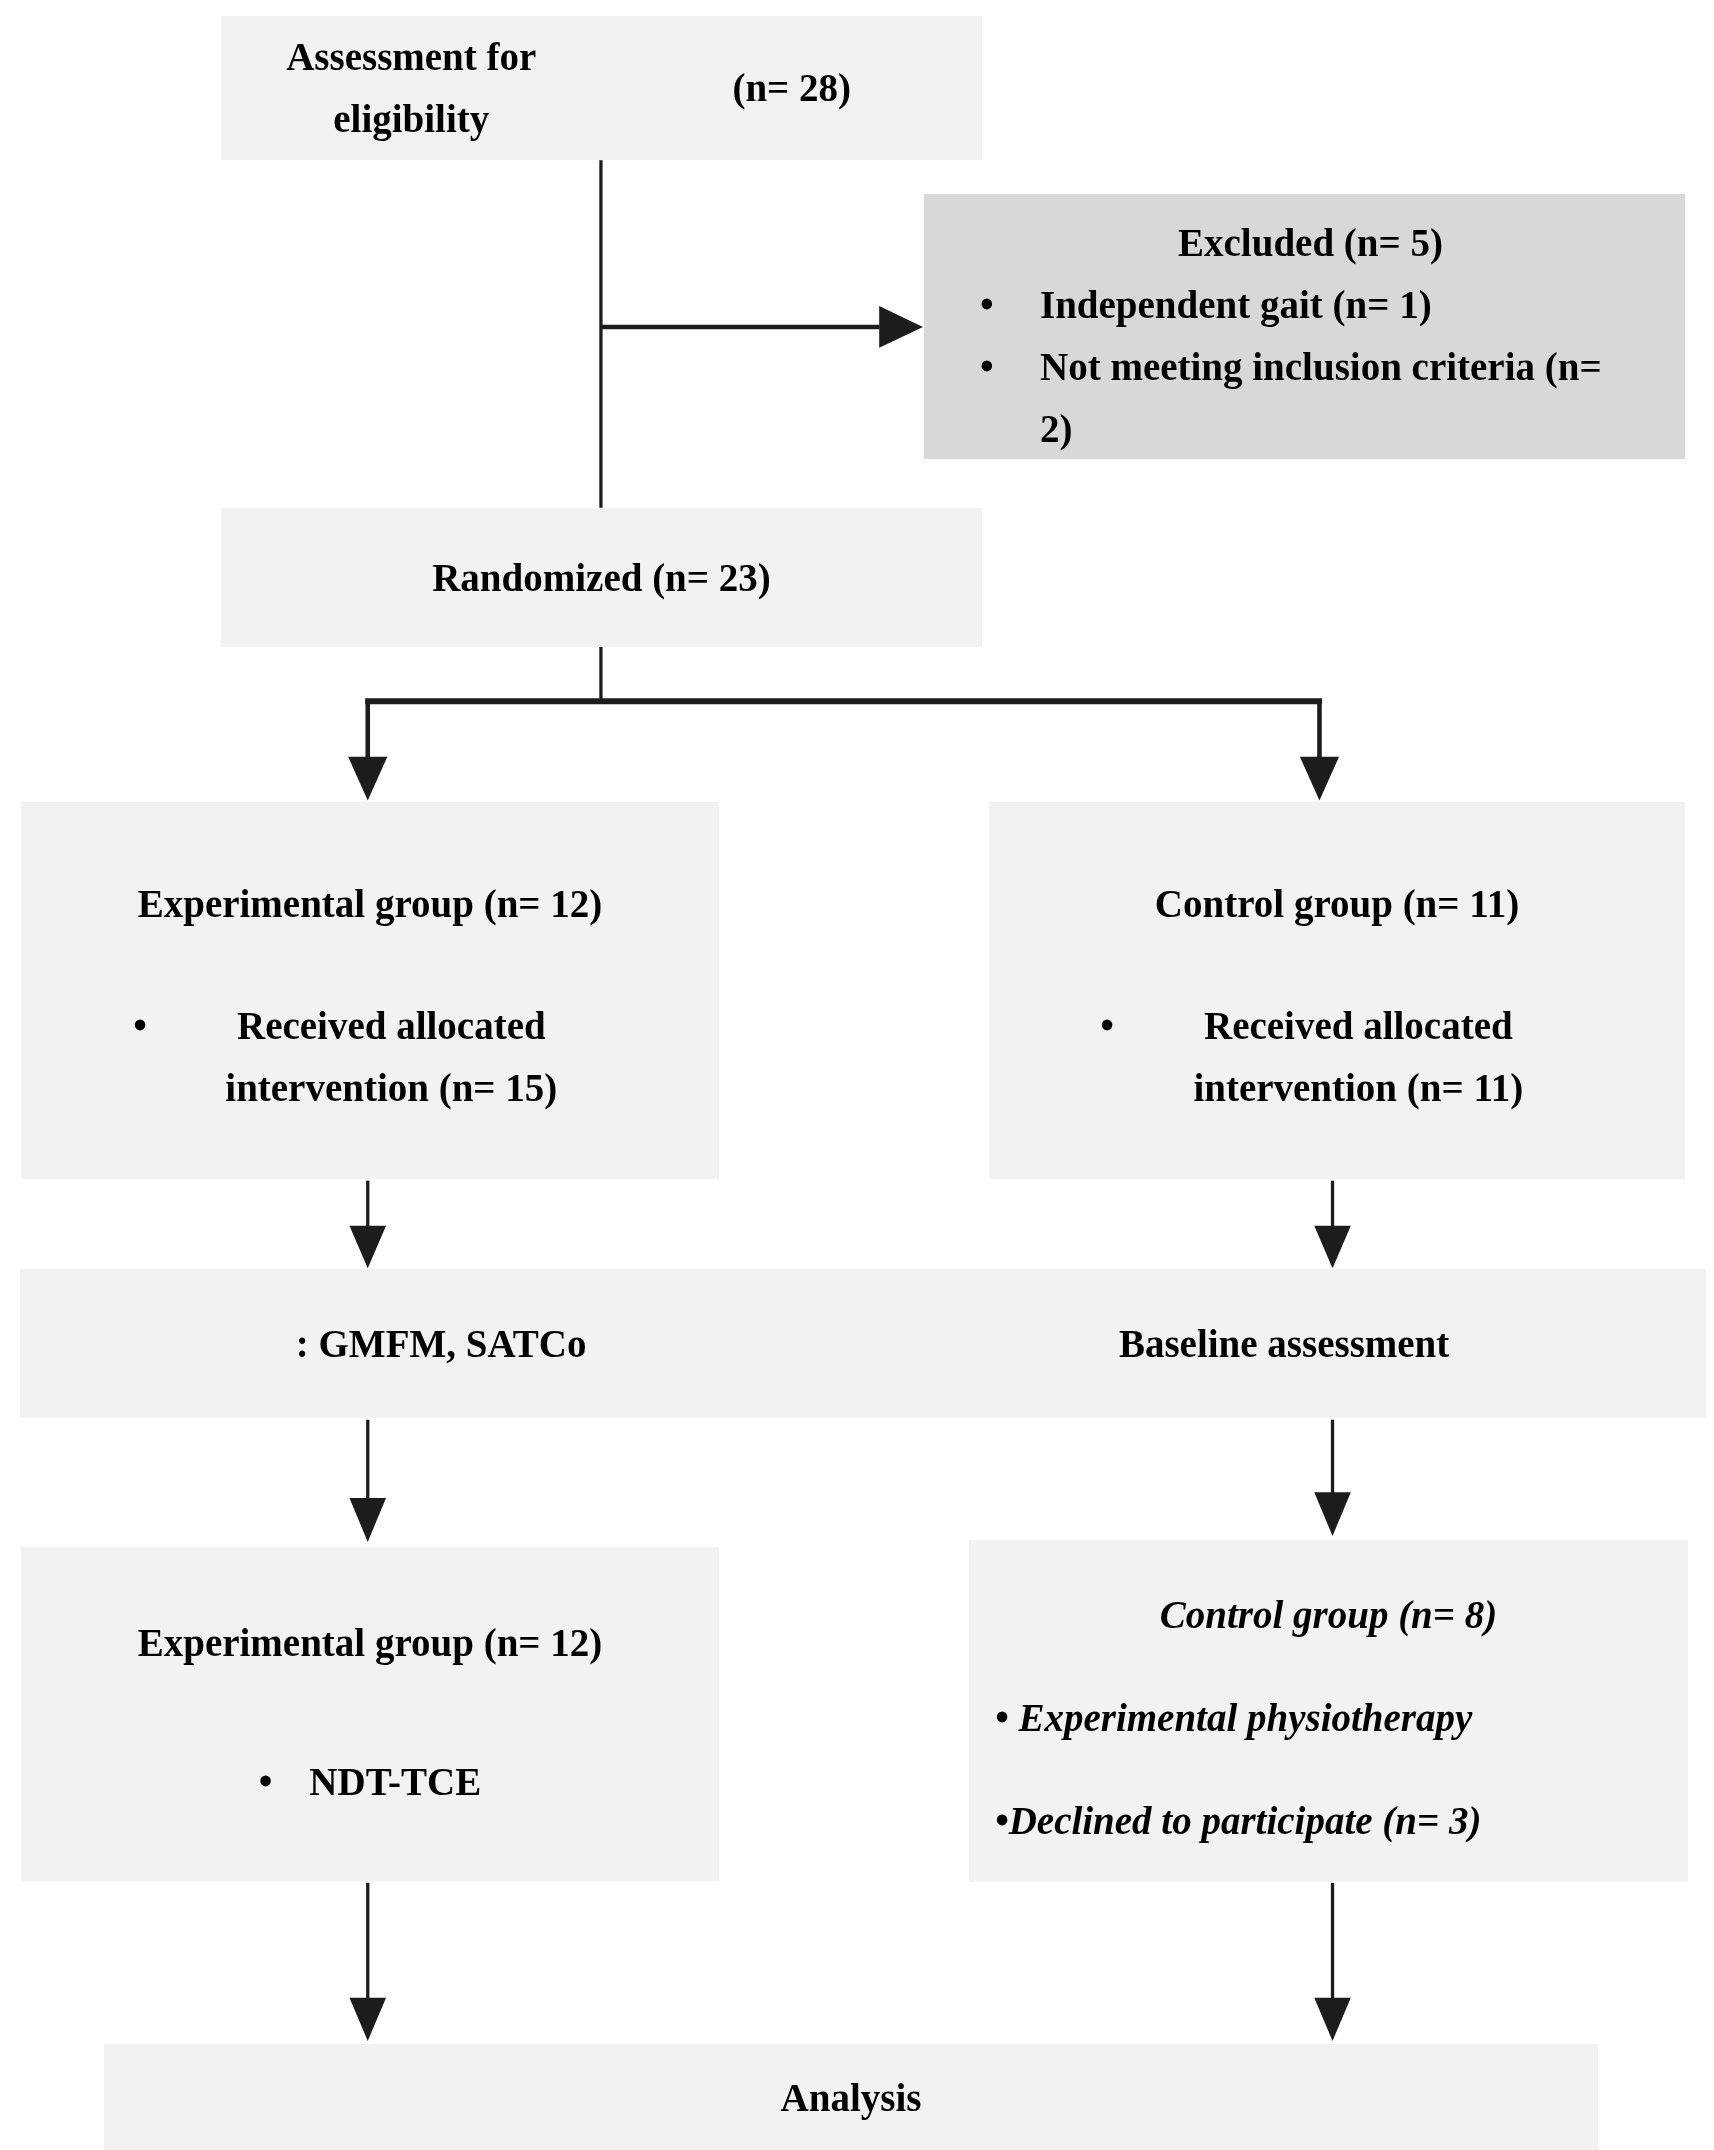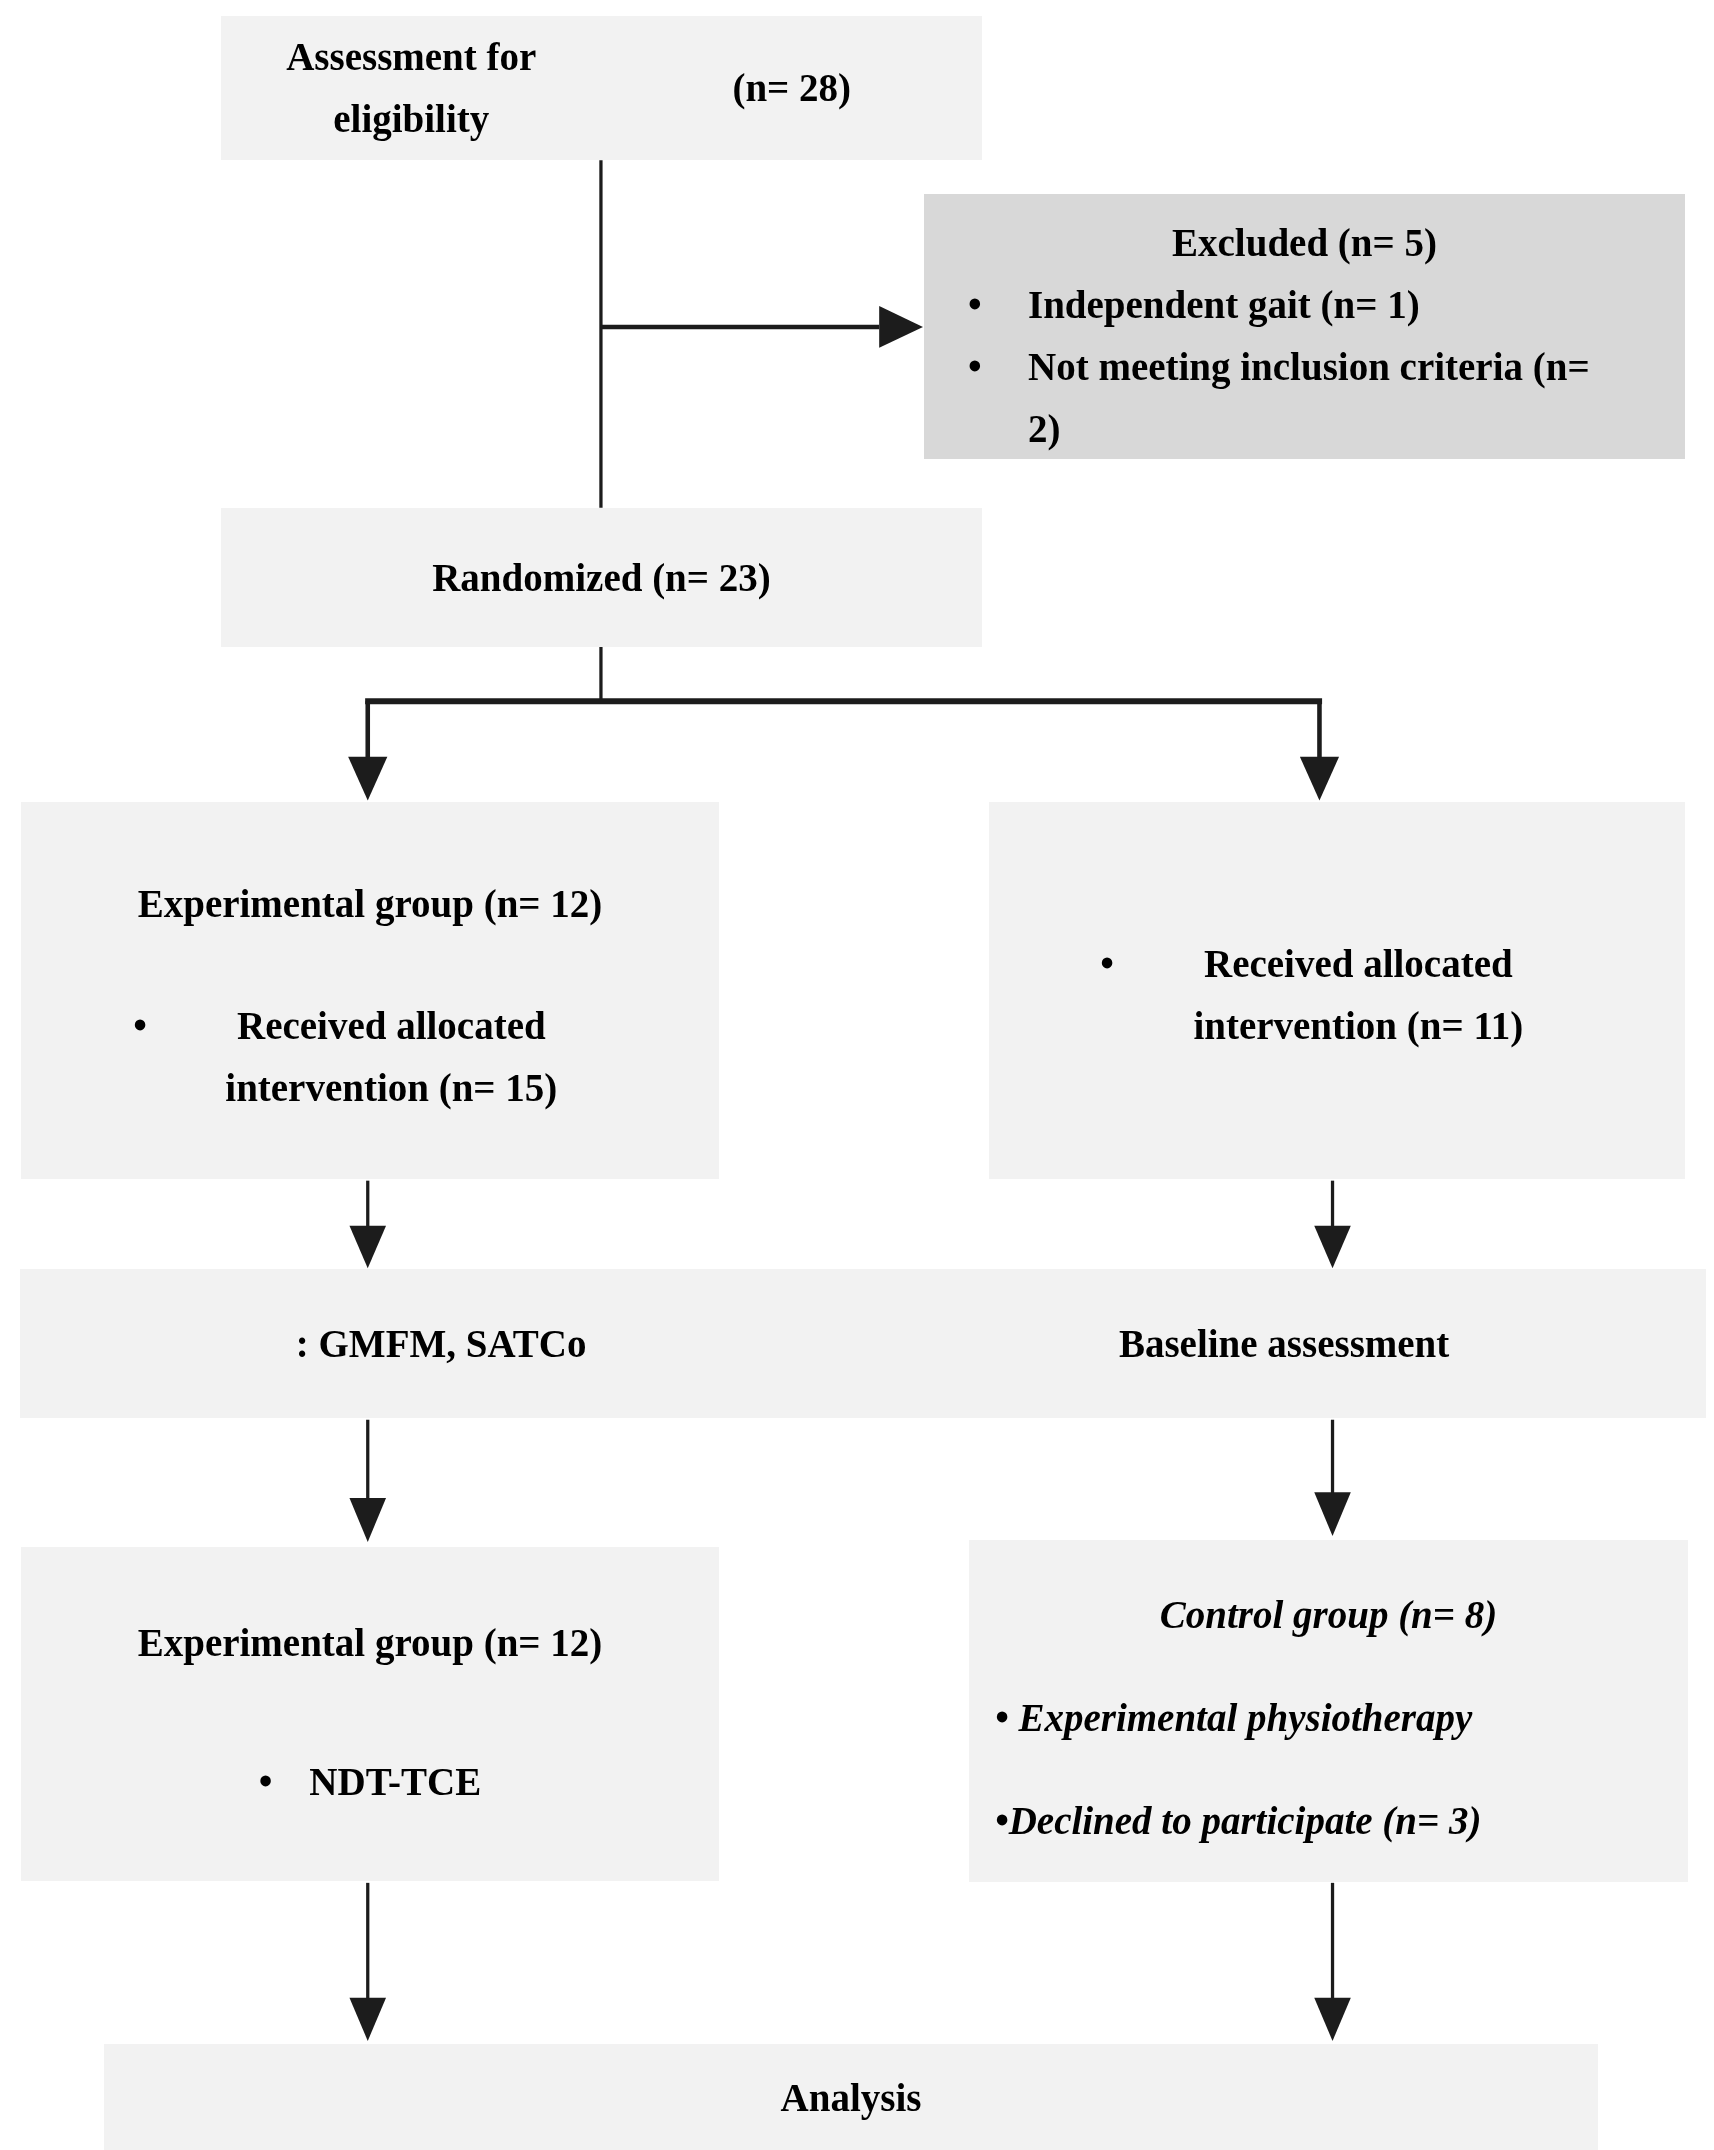--- a/index.html
+++ b/index.html
@@ -47,21 +47,21 @@
     display: flex;
     align-items: flex-start;
   }
   .bullet-row .marker { flex: 0 0 auto; }
   .wrap-left { text-align: left; }
 
   
   #box-assessment { left: 221px; top: 16.3px; width: 761px; height: 144px; }
 
   
-  #box-excluded { left: 924px; top: 194px; width: 761px; height: 265px; padding-top: 18.3px; }
+  #box-excluded { left: 924px; top: 194px; width: 761px; height: 265px; padding-top: 18.3px; padding-left: 12px; }
   #box-excluded .title-line { margin-bottom: 0px; }
   #box-excluded .bullet-row { padding-left: 44px; }
   #box-excluded .marker { width: 60px; text-align: left; }
   #box-excluded .btext { width: 562px; }
 
   
   #box-randomized { left: 221px; top: 508px; width: 761px; height: 139px; }
 
   
   #box-exp-alloc  { left: 21px;   top: 802px; width: 698px; height: 377px; }
@@ -168,20 +168,21 @@
       <div class="title-line">Experimental group (n= 12)</div>
       <div class="bullet-row">
         <span class="marker">•</span>
         <span class="btext">Received allocated intervention (n= 15)</span>
       </div>
     </div>
   </div>
 
   <div class="box light" id="box-ctrl-alloc">
     <div class="alloc-inner">
+      <div class="title-line">Control group (n= 11)</div>
       <div class="bullet-row">
         <span class="marker">•</span>
         <span class="btext">Received allocated intervention (n= 11)</span>
       </div>
     </div>
   </div>
 
   <div class="box light" id="box-baseline">
     <div class="center-stack">
       <div class="title-line">: GMFM, SATCo</div>

